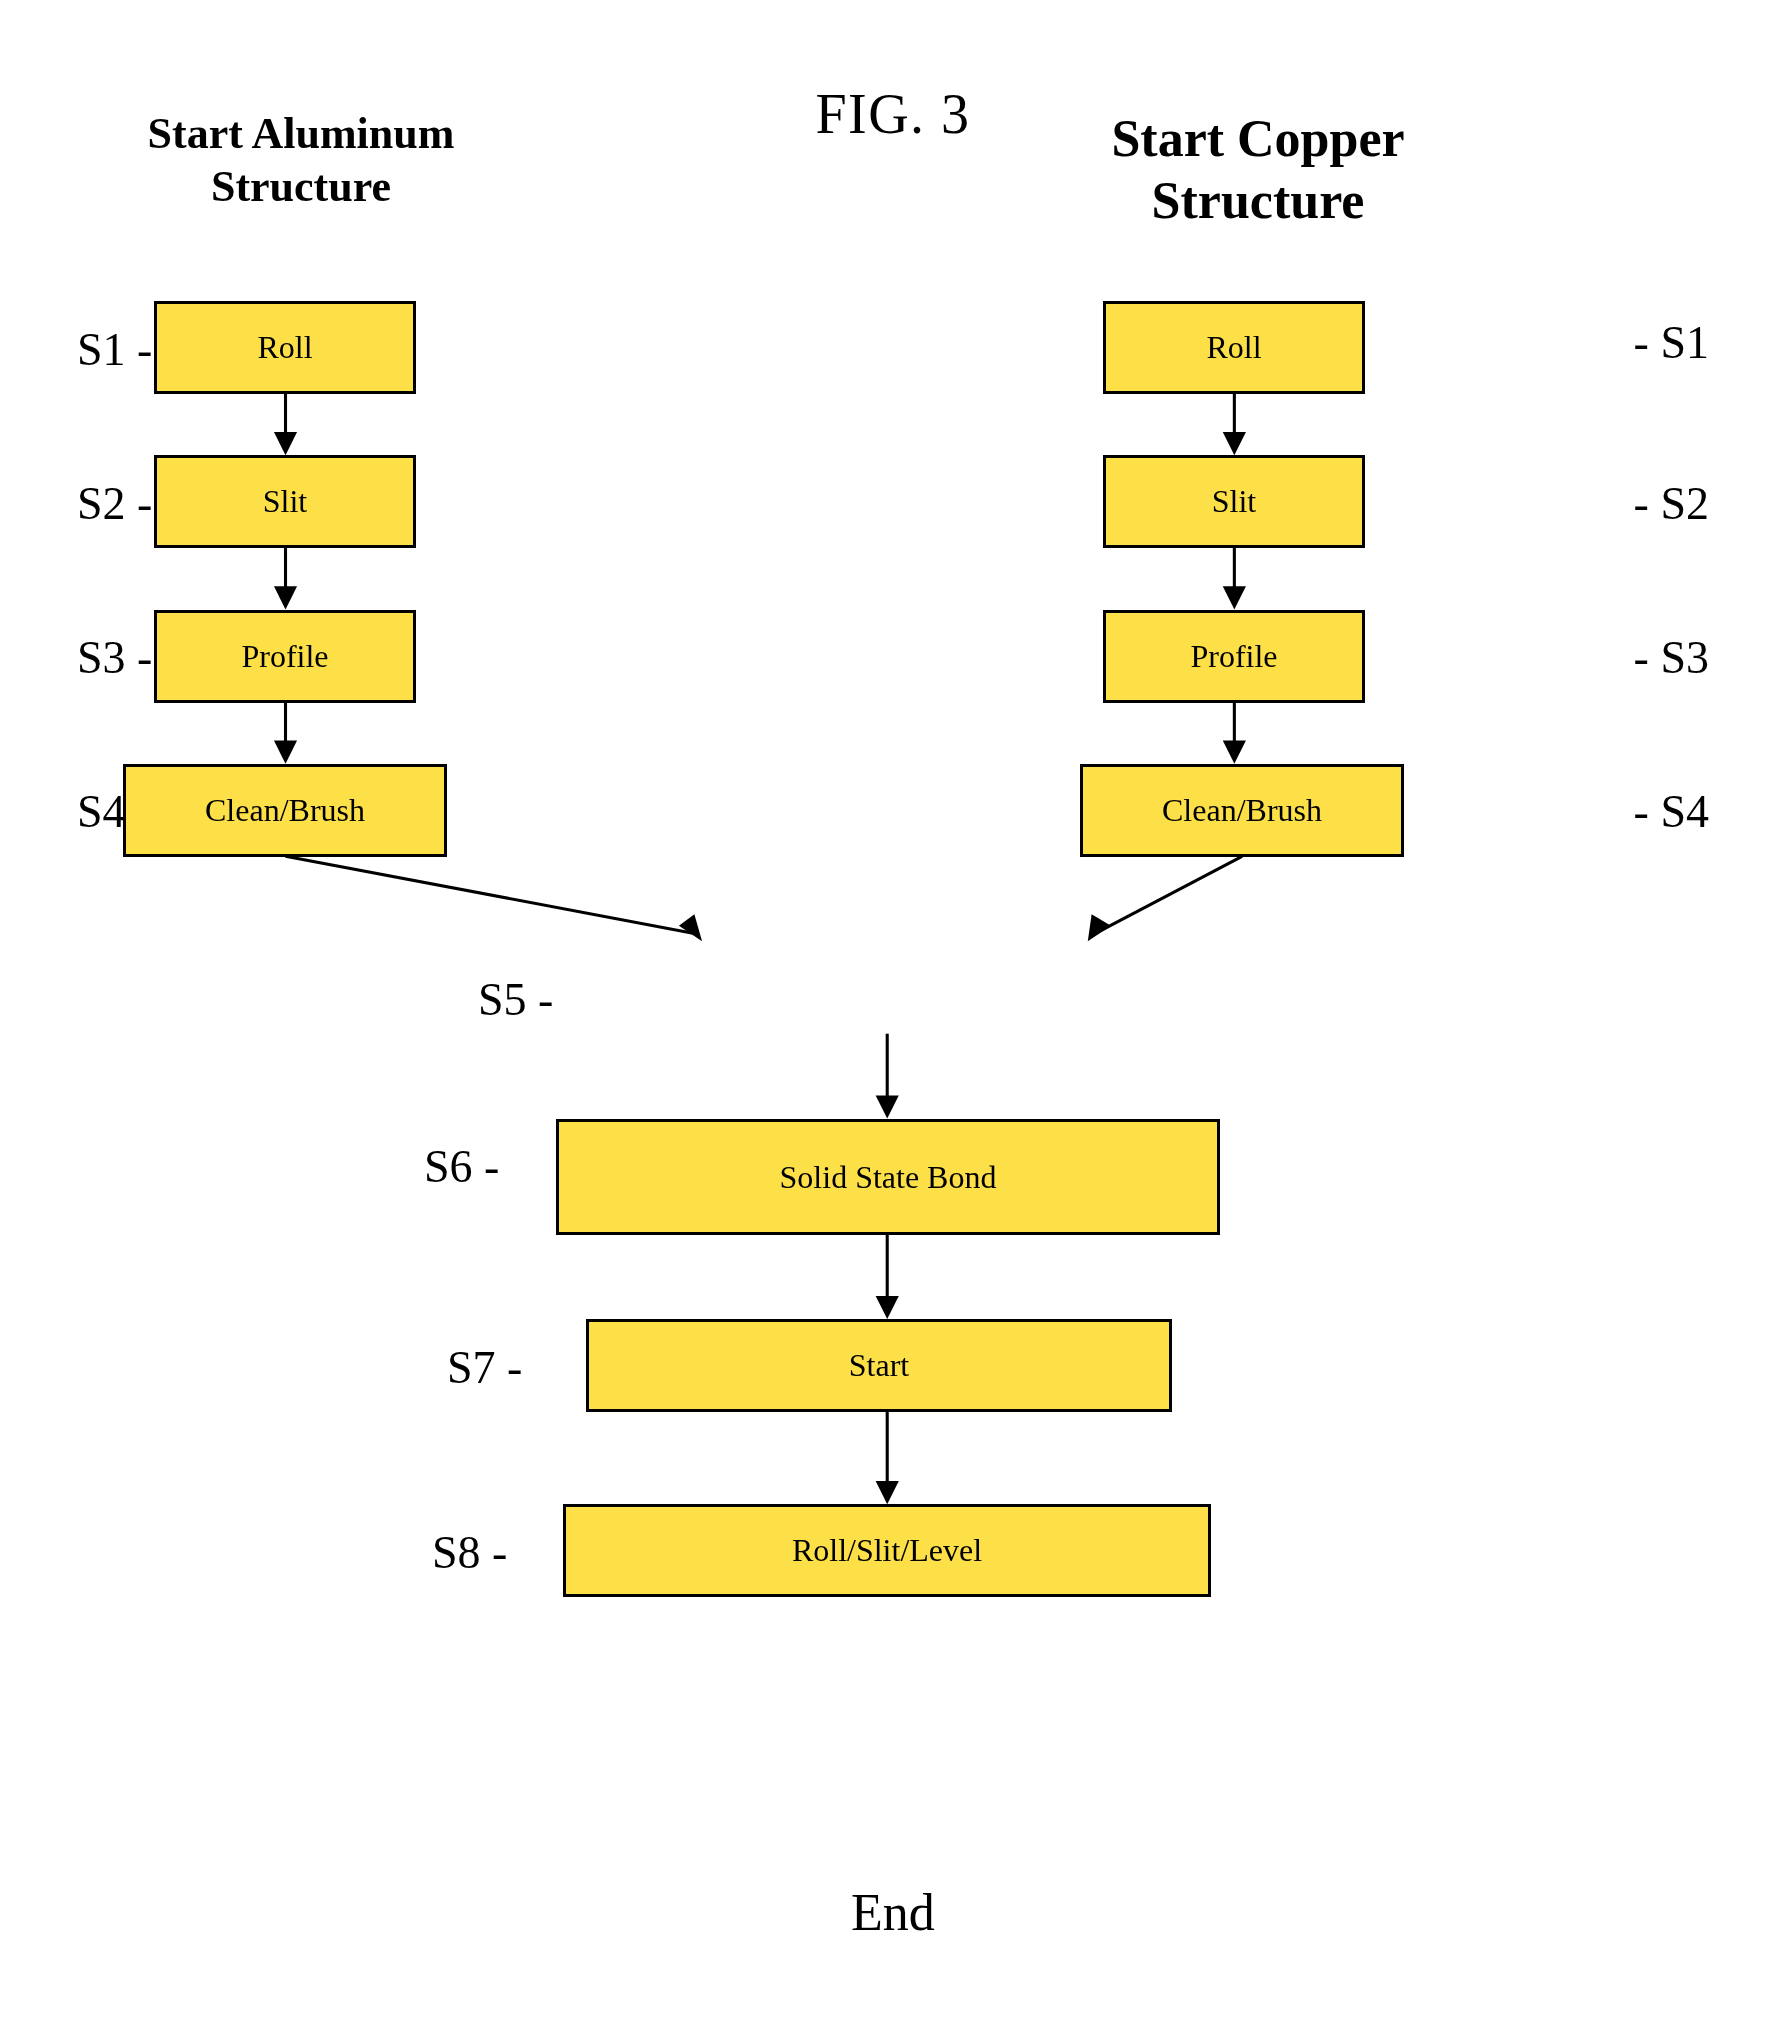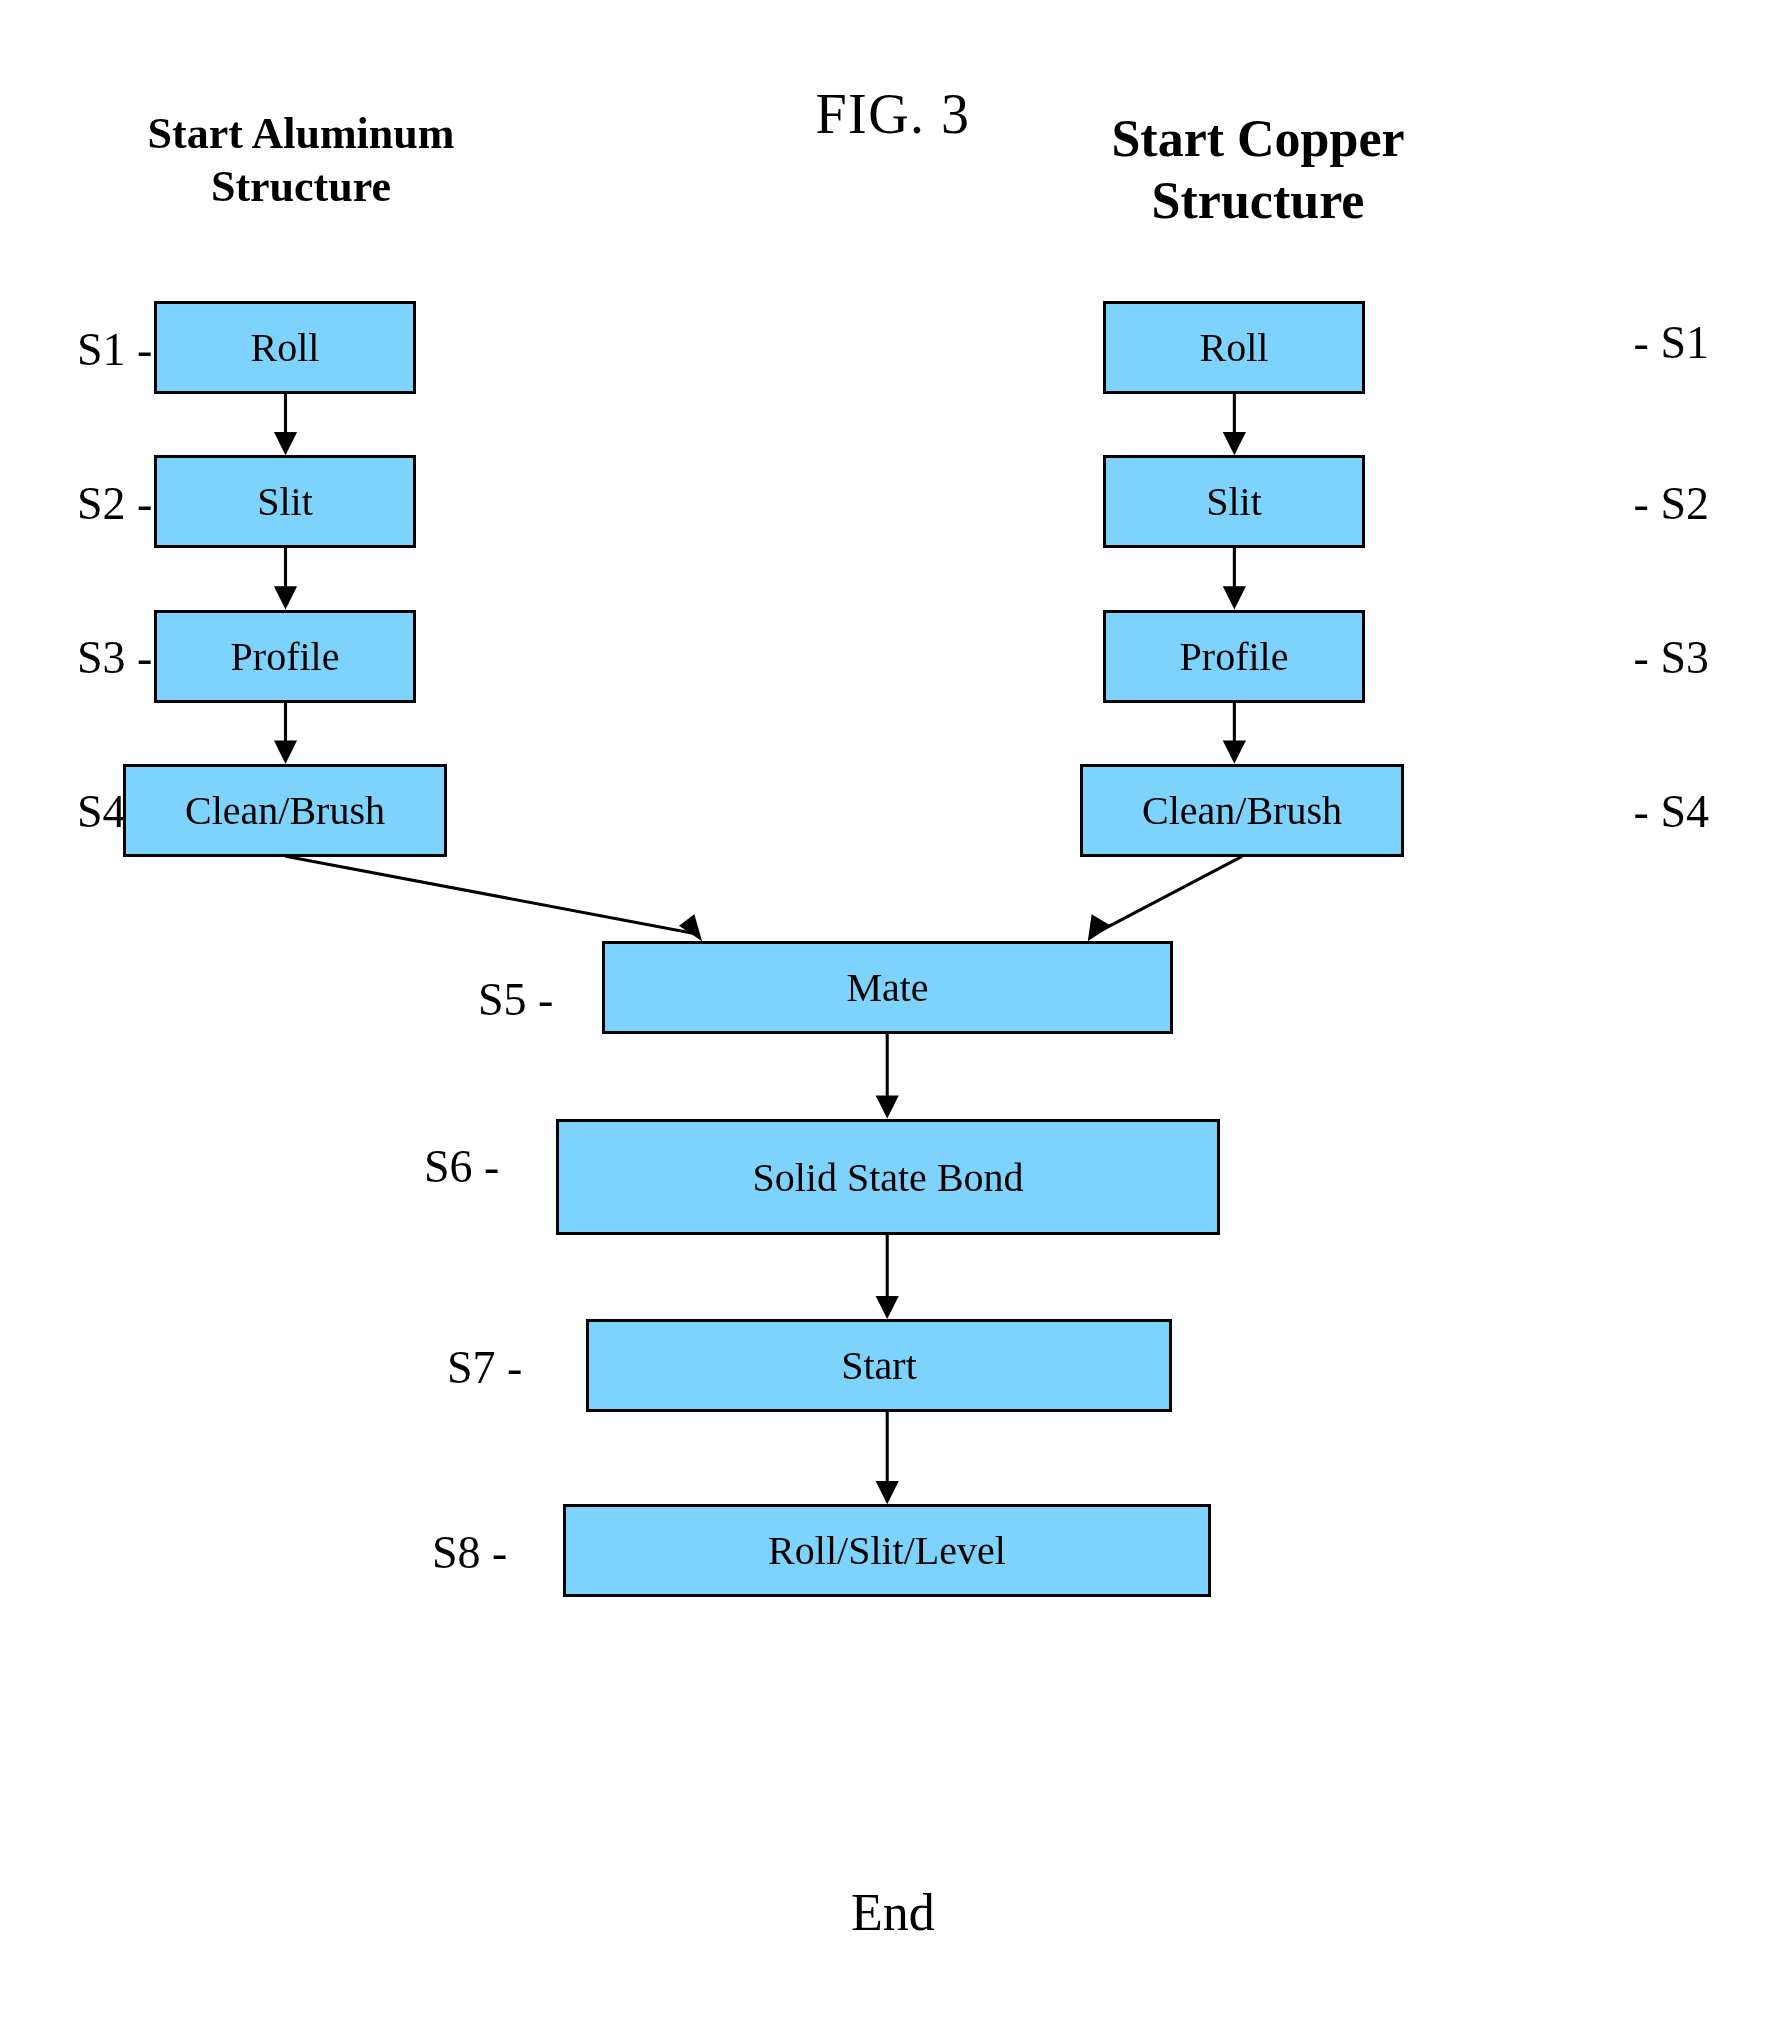--- a/index.html
+++ b/index.html
@@ -52,25 +52,25 @@
       text-align: center;
       font-size: 52px;
       font-weight: bold;
       line-height: 1.2;
     }
 
     
     .step-box {
       position: absolute;
       border: 3.1px solid #000;
-      background: #7dd3fc;
+      background: #fde047;
       display: flex;
       align-items: center;
       justify-content: center;
-      font-size: 40px;
+      font-size: 32px;
       font-family: Liberation Serif, serif;
     }
 
     
     .step-label {
       position: absolute;
       font-size: 46px;
     }
 
     
@@ -144,23 +144,20 @@
   <div class="step-box" style="top:610px; left:1103px; width:262px; height:93px;">
     <span>Profile</span>
   </div>
 
   <div class="step-label" style="top:785px; right:77px;">- S4</div>
   <div class="step-box" style="top:764px; left:1080px; width:324px; height:93px;">
     <span>Clean/Brush</span>
   </div>
 
   <div class="step-label" style="top:963px; left:478px;margin-top:10px;">S5 -</div>
-  <div class="step-box" style="top:941px; left:602px; width:571px; height:93px;">
-    <span>Mate</span>
-  </div>
 
   <div class="step-label" style="top:1140px; left:424px;">S6 -</div>
   <div class="step-box" style="top:1119px; left:556px; width:664px; height:116px;">
     <span>Solid State Bond</span>
   </div>
 
   <div class="step-label" style="top:1341px; left:447px;">S7 -</div>
   <div class="step-box" style="top:1319px; left:586px; width:586px; height:93px;">
     <span>Start</span>
   </div>

